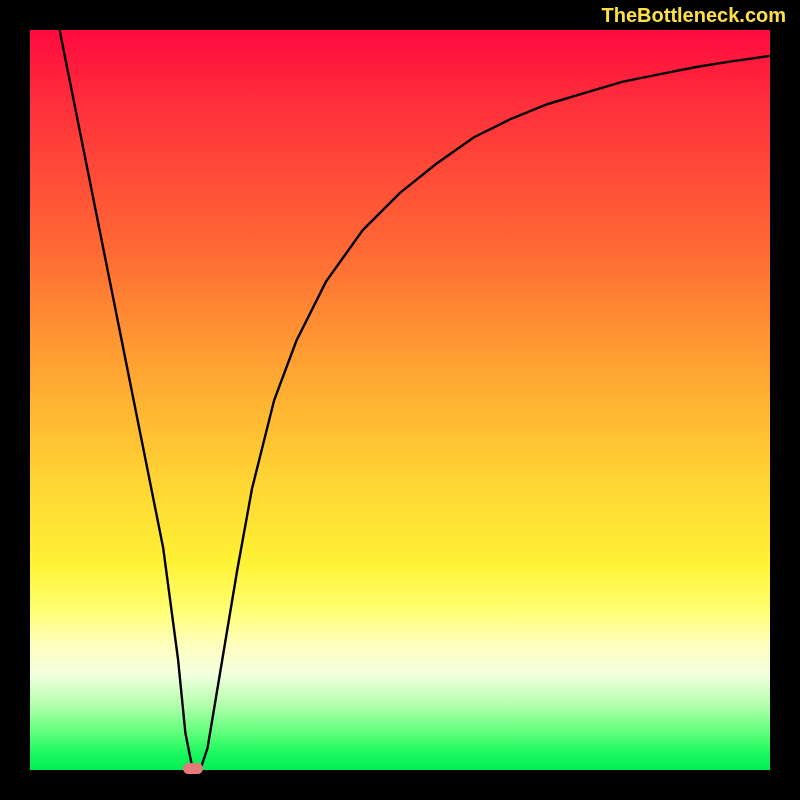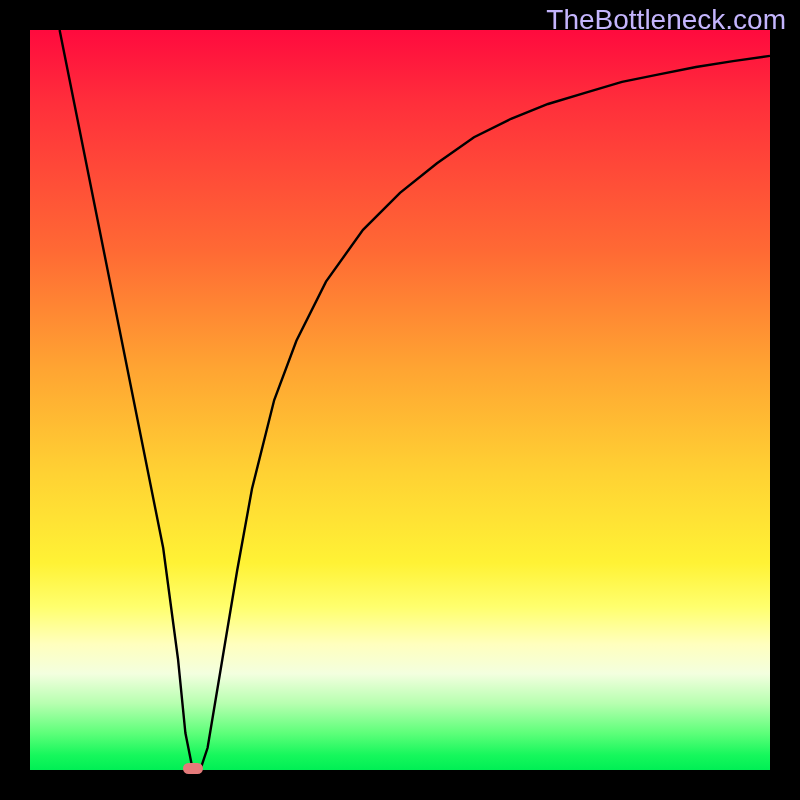--- a/index.html
+++ b/index.html
@@ -14,23 +14,23 @@
   .frame {
     position: relative;
     width: 800px;
     height: 800px;
     background: #000;
   }
   .watermark {
     position: absolute;
     top: 4px;
     right: 14px;
-    color: #c4b5fd;
-    font-size: 28px;
-    font-weight: 400;
+    color: #fde047;
+    font-size: 20px;
+    font-weight: 700;
     z-index: 5;
     user-select: none;
   }
   .plot {
     position: absolute;
     left: 30px;
     top: 30px;
     width: 740px;
     height: 740px;
     

